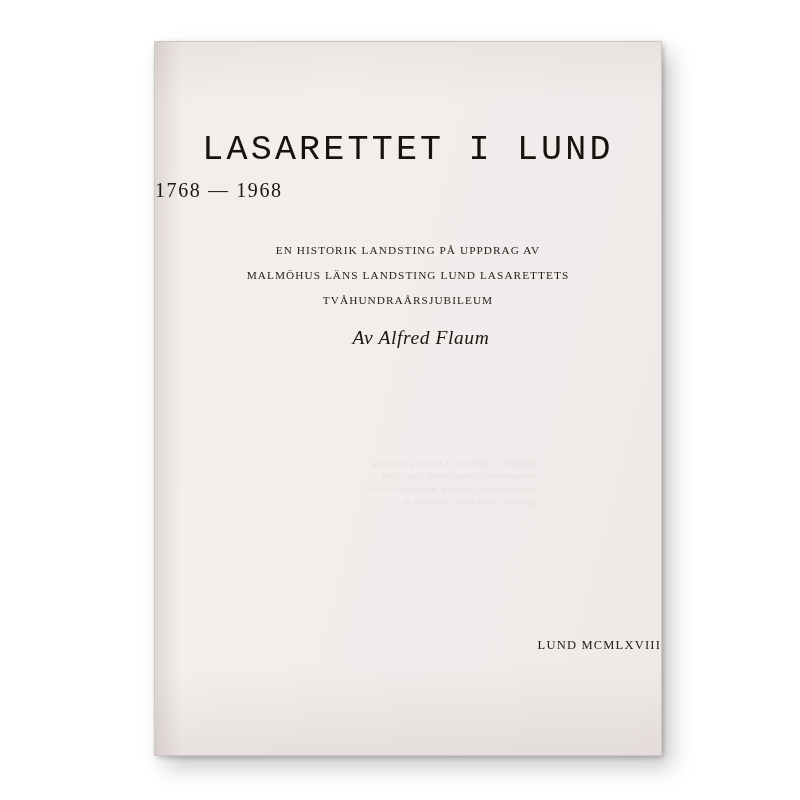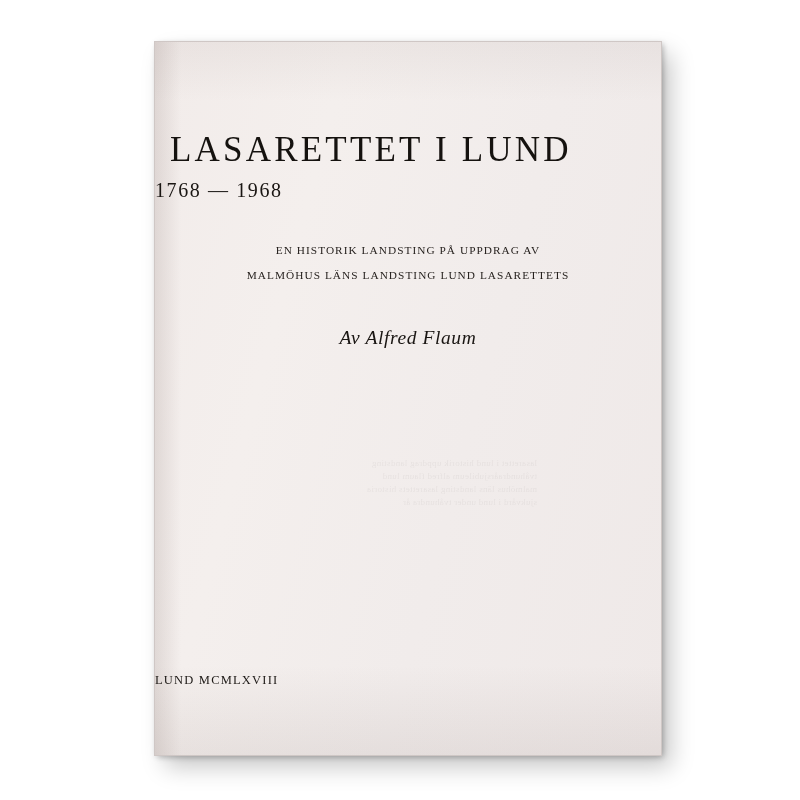--- a/index.html
+++ b/index.html
@@ -77,27 +77,26 @@
     transform: scaleX(-1);
     pointer-events: none;
     user-select: none;
     white-space: pre-wrap;
   }
 
   .title {
     position: absolute;
     top: 88px;
     width: 100%;
-    text-align: left;
-    font-family: Liberation Serif, serif;
+    text-align: center;
+    font-family: Liberation Mono, monospace;
     font-size: 35px;
     letter-spacing: 3.2px;
     color: #15120f;
     white-space: nowrap;
-    margin-left: 15px;
   }
 
   .years {
     position: absolute;
     top: 137px;
     width: 100%;
     text-align: left;
     font-family: "Liberation Serif", serif;
     font-size: 20px;
     letter-spacing: 1.6px;
@@ -120,32 +119,32 @@
   .author {
     position: absolute;
     top: 285px;
     width: 100%;
     text-align: center;
     font-family: "Liberation Serif", serif;
     font-style: italic;
     font-size: 19.5px;
     letter-spacing: 0.6px;
     color: #1a1613;
+    padding-left: 13px;
   }
 
   .imprint {
     position: absolute;
     top: 596px;
     width: 100%;
-    text-align: left;
+    text-align: right;
     font-family: "Liberation Serif", serif;
     font-size: 12.5px;
     letter-spacing: 1.2px;
     color: #1d1916;
-    margin-top: 35px;
   }
 </style>
 </head>
 <body>
 
 <div id="page-wrap">
 
   <div class="book-page">
 
     <div class="page-top-shade"></div>
@@ -157,20 +156,21 @@
 malmöhus läns landsting lasarettets historia
 sjukvård i lund under tvåhundra år</div>
 
     <div class="title">LASARETTET I LUND</div>
 
     <div class="years">1768 — 1968</div>
 
     <div class="subtitle">
       <div>EN HISTORIK LANDSTING PÅ UPPDRAG AV</div>
       <div>MALMÖHUS LÄNS LANDSTING LUND LASARETTETS</div>
+      <div>TVÅHUNDRAÅRSJUBILEUM</div>
     </div>
 
     <div class="author">Av Alfred Flaum</div>
 
     <div class="imprint">LUND MCMLXVIII</div>
 
   </div>
 
 </div>
 

